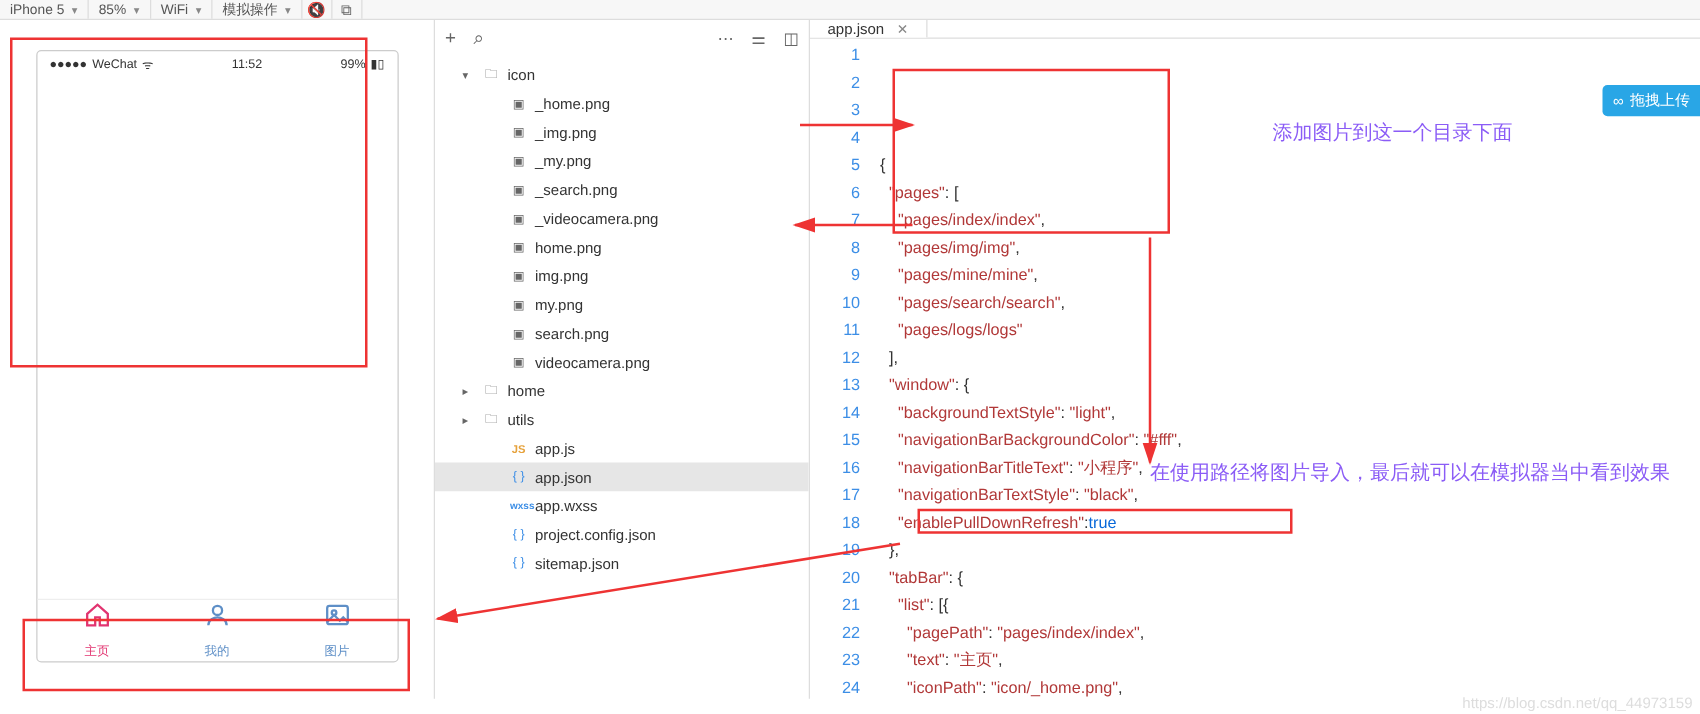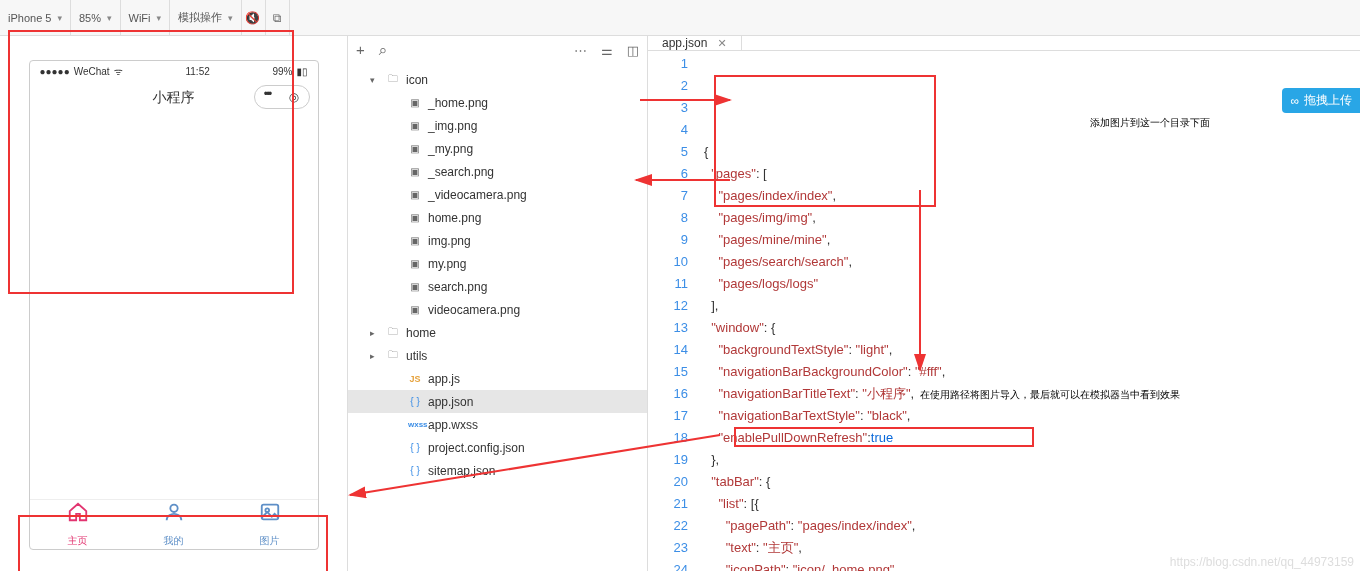--- a/index.html
+++ b/index.html
@@ -1,19 +1,19 @@
 <!DOCTYPE html>
 <html><head>
 <meta charset="utf-8">
 <style>
 * { margin: 0; padding: 0; box-sizing: border-box; font-family: -apple-system, "Helvetica Neue", Arial, "Microsoft YaHei", sans-serif; }
 body { width: 1360px; height: 571px; background: #fff; overflow: hidden; position: relative; font-size: 12px; color: #333; }
 
 
-.toolbar { height: 36px; border-bottom: 1px solid #ddd; display: flex; align-items: stretch; background: #f7f7f7; }
+.toolbar { height: 16px; border-bottom: 1px solid #ddd; display: flex; align-items: stretch; background: #f7f7f7; }
 .tb-group { display: flex; align-items: center; border-right: 1px solid #ddd; padding: 0 8px; gap: 4px; color: #555; font-size: 11px; }
 .tb-group .chev { font-size: 9px; color: #888; margin-left: 2px; }
 .tb-icon { width: 24px; display: flex; justify-content: center; align-items: center; border-right: 1px solid #ddd; color: #666; }
 
 
 .panes { display: flex; height: calc(100% - 28px); }
 .sim-pane { width: 348px; border-right: 1px solid #ddd; position: relative; display: flex; flex-direction: column; align-items: center; }
 .phone { width: 290px; margin-top: 24px; border: 1px solid #ccc; border-radius: 4px; background: #fff; height: 490px; display: flex; flex-direction: column; position: relative; }
 .status-bar { height: 20px; display: flex; align-items: center; justify-content: space-between; padding: 0 10px; font-size: 10px; color: #333; }
 .status-bar .sig { display:flex; align-items:center; gap:4px;}
@@ -57,21 +57,21 @@
 .gutter { width: 56px; text-align: right; padding-right: 16px; color: #3c8ee6; line-height: 22px; padding-top: 2px; }
 .gut-ln { height:22px; }
 .code { flex: 1; line-height: 22px; padding-top: 2px; position: relative; white-space: pre; }
 .code-ln { height:22px; }
 .str { color: #b13838; }
 .key { color: #b13838; }
 .kw  { color: #0969da; }
 .pun { color: #333; }
 
 
-.anno { position:absolute; font-size:10px; color:#000000; font-family: Liberation Serif, serif; }
+.anno { position:absolute; font-size:16px; color:#8b5cf6; font-family: Liberation Serif, serif; }
 
 
 svg.overlay { position:absolute; left:0; top:0; pointer-events:none; }
 
 
 .upload-badge { position:absolute; right:0; top:52px; background:#29a6e6; color:#fff; font-size:12px; padding:4px 8px; border-radius:4px 0 0 4px; display:flex; align-items:center; gap:5px;}
 
 
 .watermark { position:absolute; right:6px; bottom:2px; color:#ddd; font-size:12px; font-family:Arial;}
 </style>
@@ -108,27 +108,20 @@
         <span class="sig">
             <span>●●●●●</span>
             <span>WeChat</span>
             <span>ᯤ</span>
           </span>
         <span>11:52</span>
         <span class="sig">
             <span>99%</span>
             <span>▮▯</span>
           </span>
-      </div>
-      <div class="nav-bar">
-        <span class="nav-title">小程序</span>
-        <div class="capsule">
-            <span>•••</span>
-            <span>◎</span>
-          </div>
       </div>
       <div class="phone-body"></div>
       <div class="tabbar" id="tabbar">
           <div class="tab active">
             <div class="ticon">
               <svg width="22" height="22" viewBox="0 0 24 24" fill="none" stroke="currentColor" stroke-width="2">
                 <path d="M3 11 L12 3 L21 11 V21 H14 V14 H10 V21 H3 Z"></path>
               </svg>
             </div>
             <span>主页</span>

